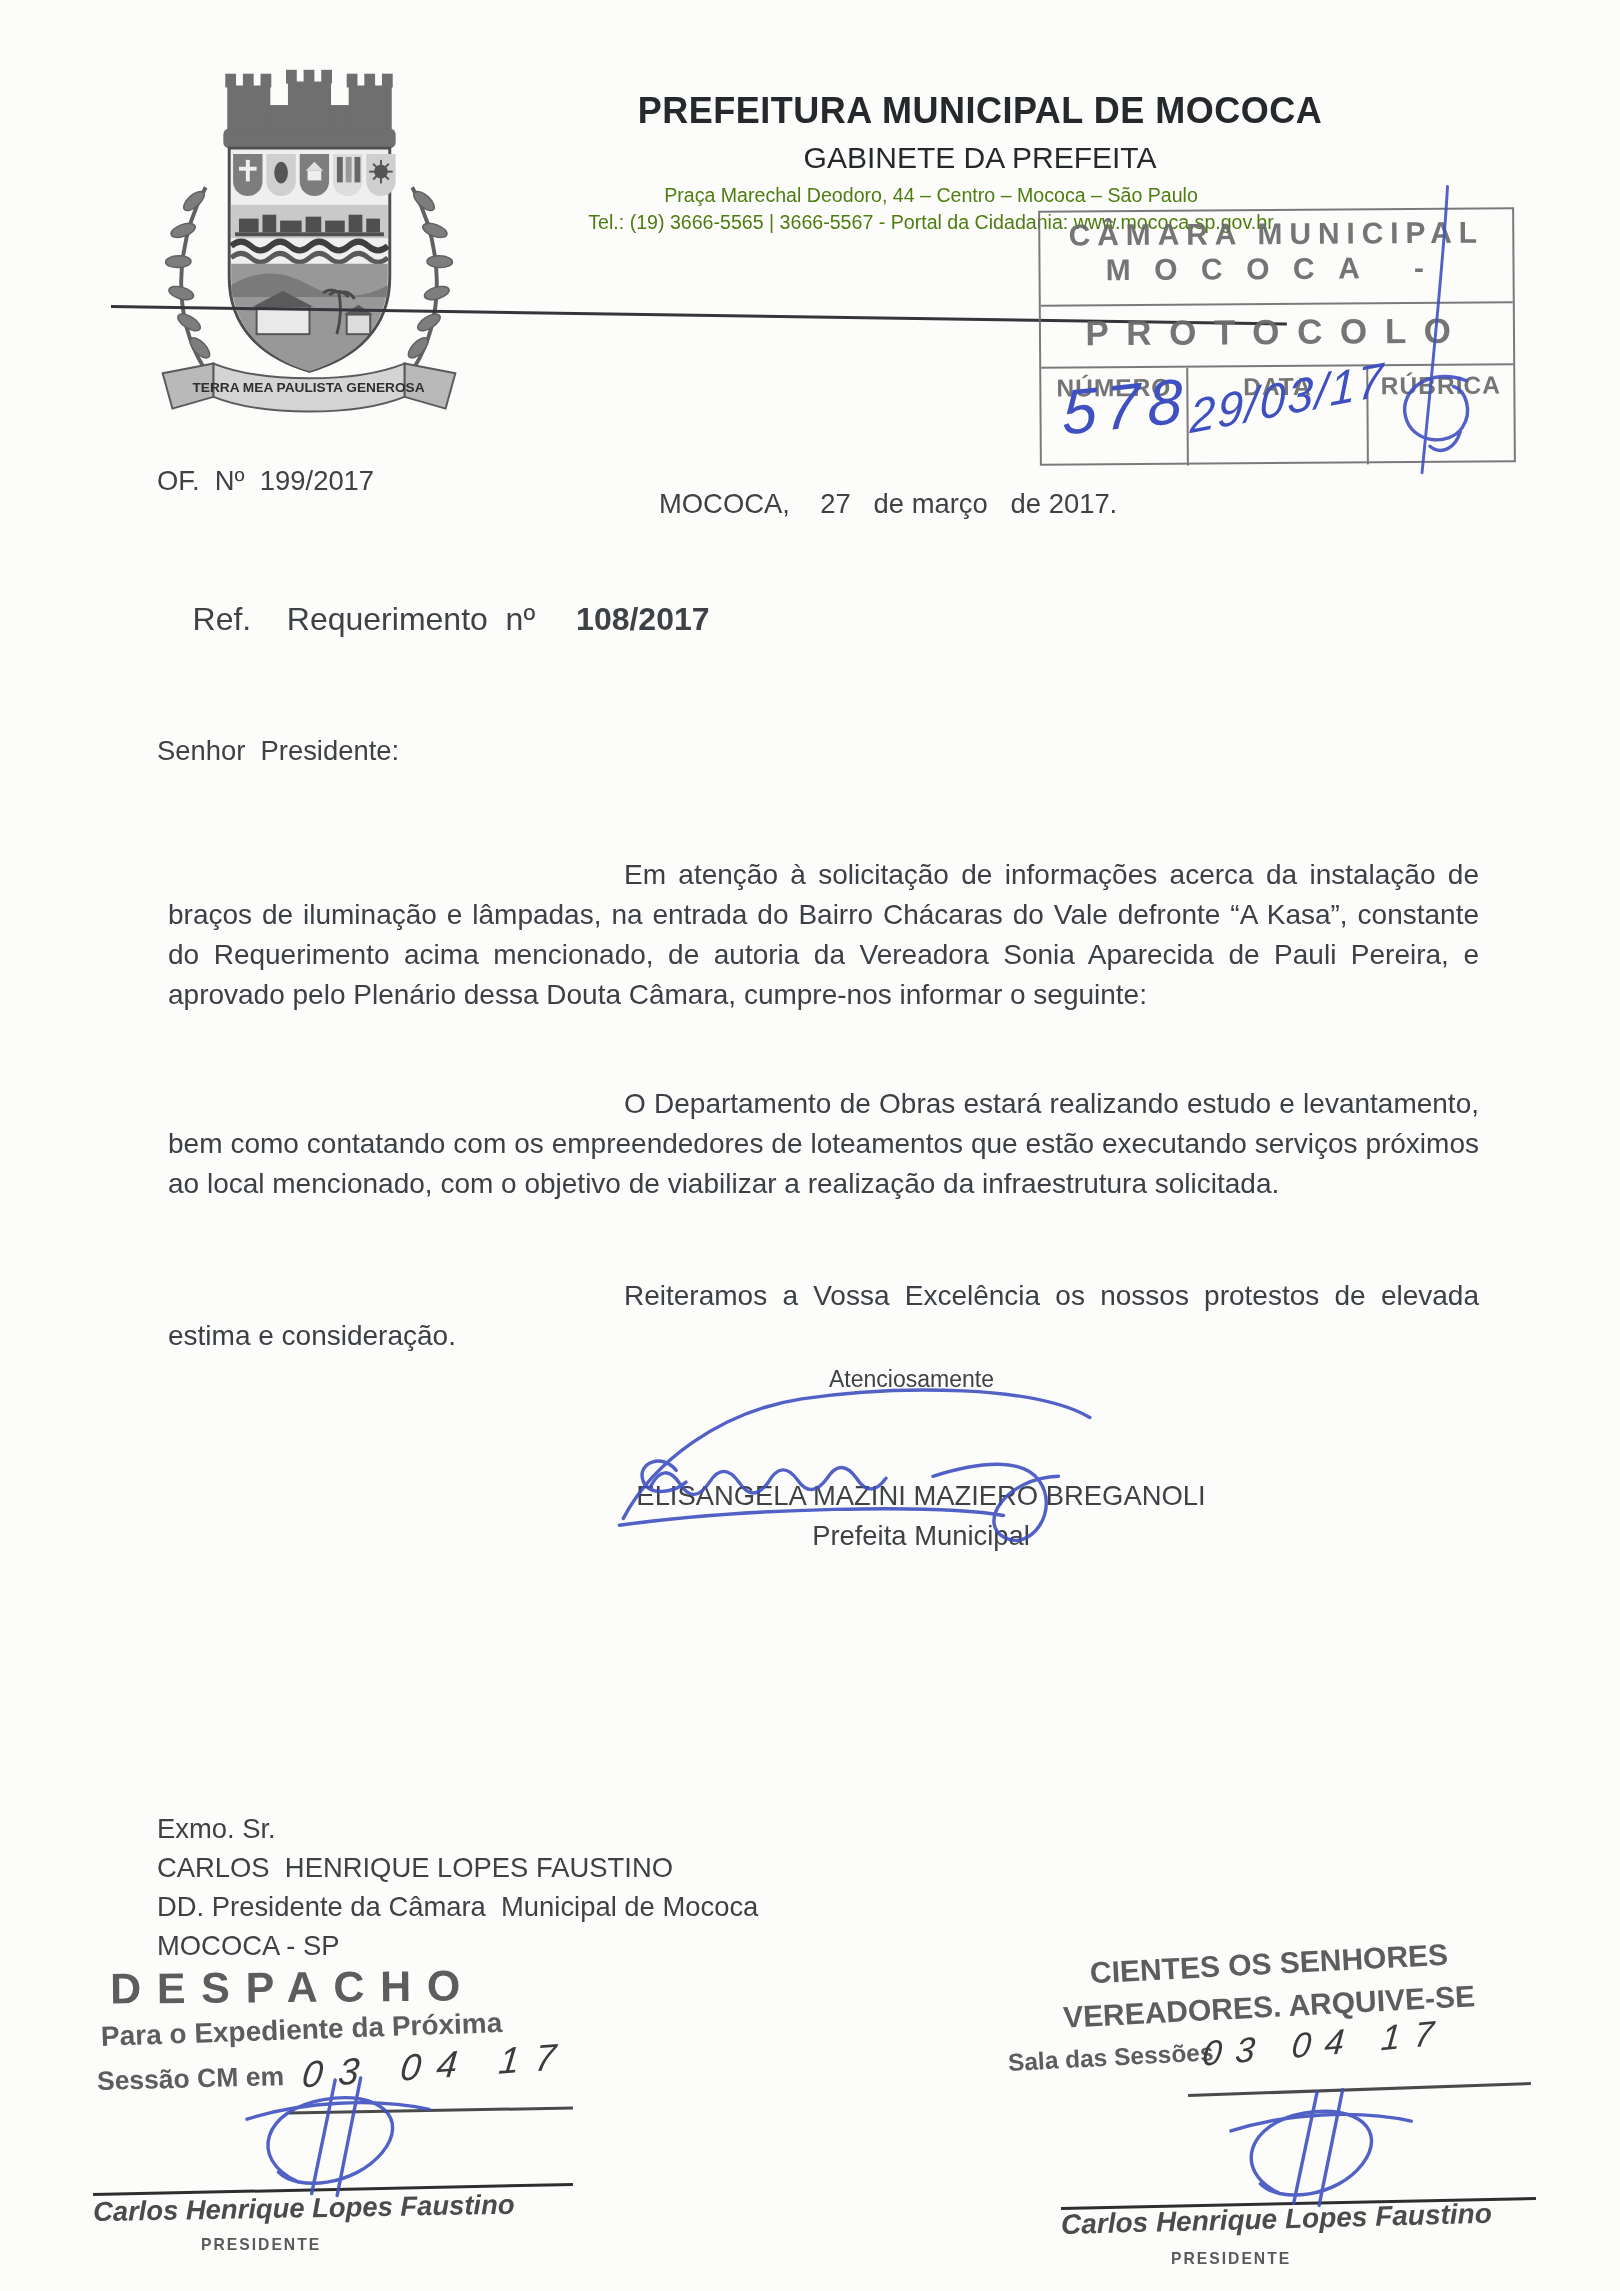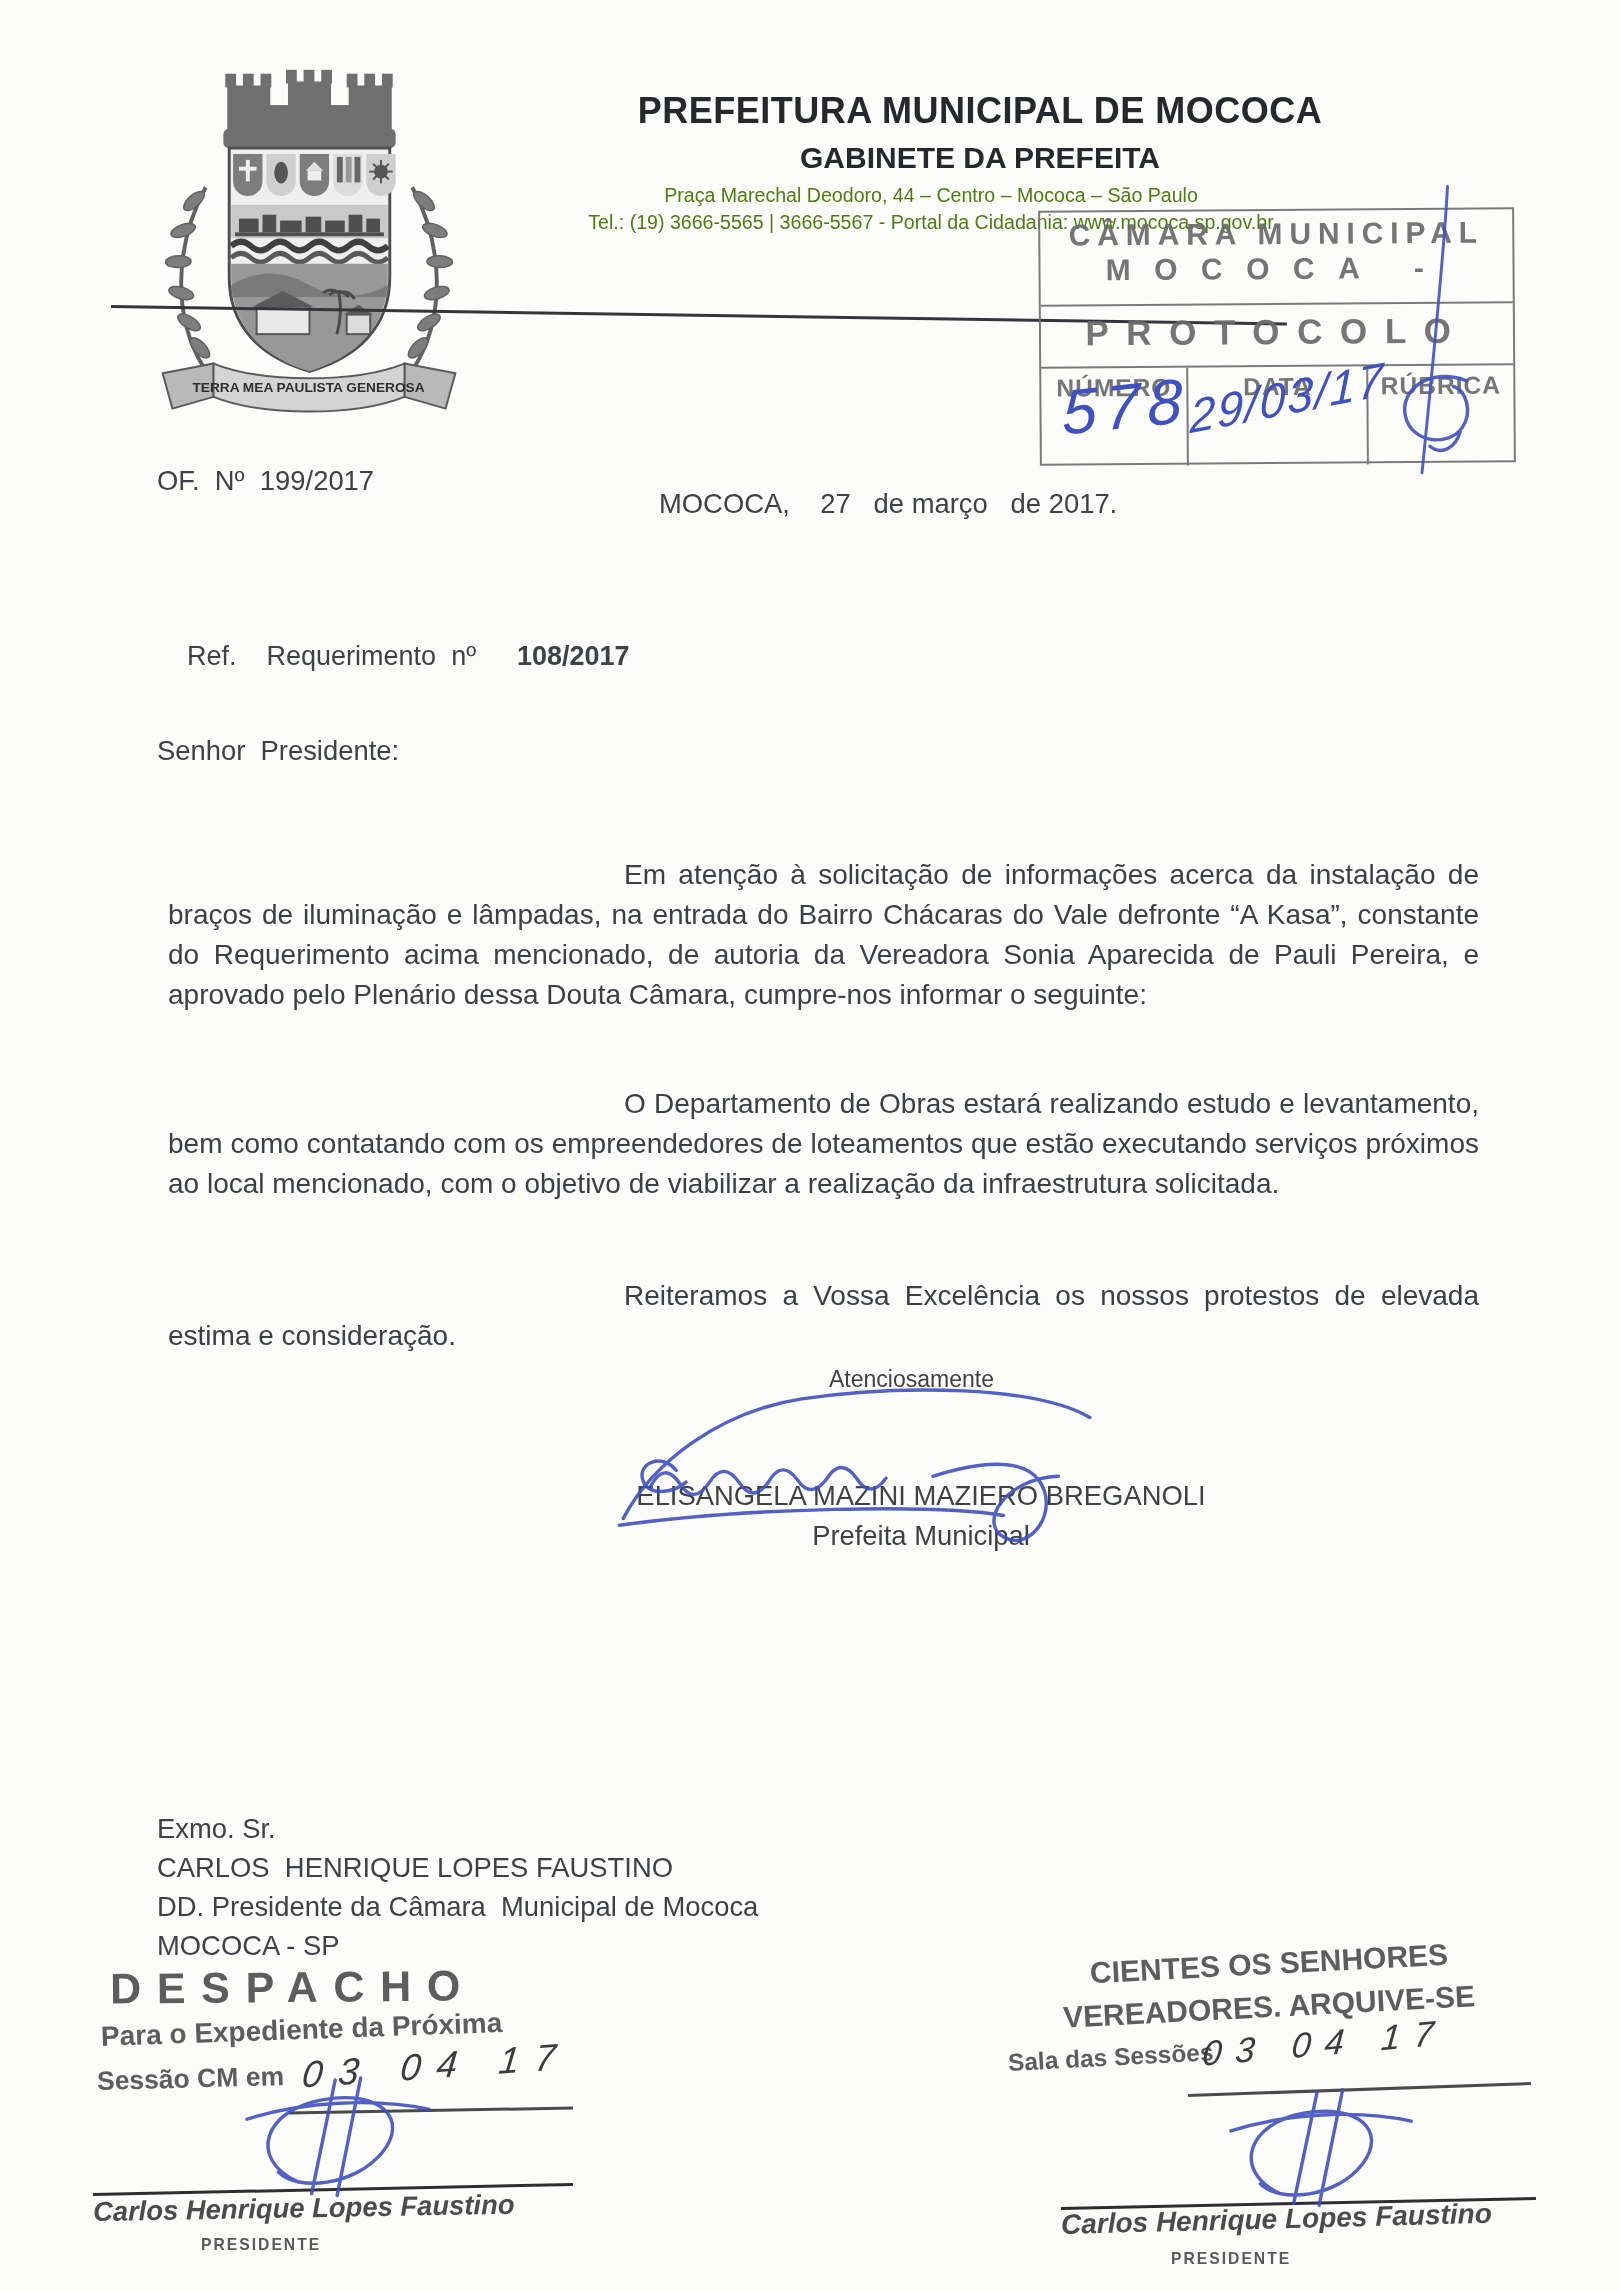--- a/index.html
+++ b/index.html
@@ -5,21 +5,21 @@
   html,body { margin:0; padding:0; background:#e9e9e9; }
   .page {
     position:relative; width:1620px; height:2292px; margin:0 auto;
     background:#fcfcfb; overflow:hidden;
     font-family:"Liberation Sans", sans-serif; color:#3e4146;
   }
   
   .crest { position:absolute; left:145px; top:69px; width:328px; height:358px; }
   .header-text { position:absolute; left:446px; top:90px; width:1068px; text-align:center; }
   .title { font-size:36px; font-weight:bold; color:#25282c; letter-spacing:0.5px; }
-  .subtitle { font-size:30px; font-weight:bold; color:#25282c; margin-top:8.8px; }
+  .subtitle { font-size:30px; font-weight:normal; color:#25282c; margin-top:8.8px; }
   .addr-wrap { padding-right:98px; margin-top:6.9px; }
   .addr { font-size:19.6px; color:#4d7c0f; line-height:27.4px; }
   .header-rule { position:absolute; left:111px; top:305px; width:1176px; height:2.9px;
     background:#33363a; transform:rotate(0.85deg); transform-origin:left center; }
   
   .protocol-stamp { position:absolute; left:1039px; top:209px; width:472px; height:251px;
     border:2.9px solid #707070; transform:rotate(-0.4deg); color:#6a6a6a; opacity:0.92; }
   .ps-org { height:86px; border-bottom:2.9px solid #707070; text-align:center; padding-top:5.9px; }
   .ps-org-l1 { display:block; font-size:30px; font-weight:bold; letter-spacing:6.9px; }
   .ps-org-l2 { display:block; font-size:30px; font-weight:bold; letter-spacing:23.5px; margin-top:1px; }
@@ -29,21 +29,21 @@
   .ps-cell { text-align:center; font-weight:bold; font-size:24.5px; padding-top:5.9px; letter-spacing:1px; }
   .ps-c1 { width:31%; border-right:2.9px solid #707070; }
   .ps-c2 { width:38%; border-right:2.9px solid #707070; }
   .ps-c3 { width:31%; }
   .hw { color:#3f51c1; font-style:italic; }
   .hw-num { position:absolute; left:1062px; top:370px; font-size:63px; transform:rotate(-6deg) skewX(-6deg); letter-spacing:7.8px; }
   .hw-data { position:absolute; left:1188px; top:370px; font-size:47px; transform:rotate(-11deg) skewX(-12deg); letter-spacing:2px; }
   
   .of-line { position:absolute; left:157px; top:465px; font-size:27.4px; white-space:pre;text-align:right; }
   .city-date { position:absolute; left:659px; top:488px; font-size:27.4px; white-space:pre; }
-  .ref-line { position:absolute; left:157px; top:610px; font-size:27px; white-space:pre; }
+  .ref-line { position:absolute; left:157px; top:564px; font-size:32px; white-space:pre; }
   .ref-value { font-weight:bold; margin-left:41px; }
   .salutation { position:absolute; left:157px; top:735px; font-size:27.4px; white-space:pre; }
   
   .body-p { position:absolute; left:152px; width:1311px; margin:16px;
     font-size:28px; line-height:40px; text-align:justify; text-indent:456px; color:#3c4046; }
   .p1 { top:839px; }
   .p2 { top:1068px; }
   .p3 { top:1260px; }
   
   .closing-word { position:absolute; left:686px; top:1366px; width:451px; text-align:center; font-size:23px; }

